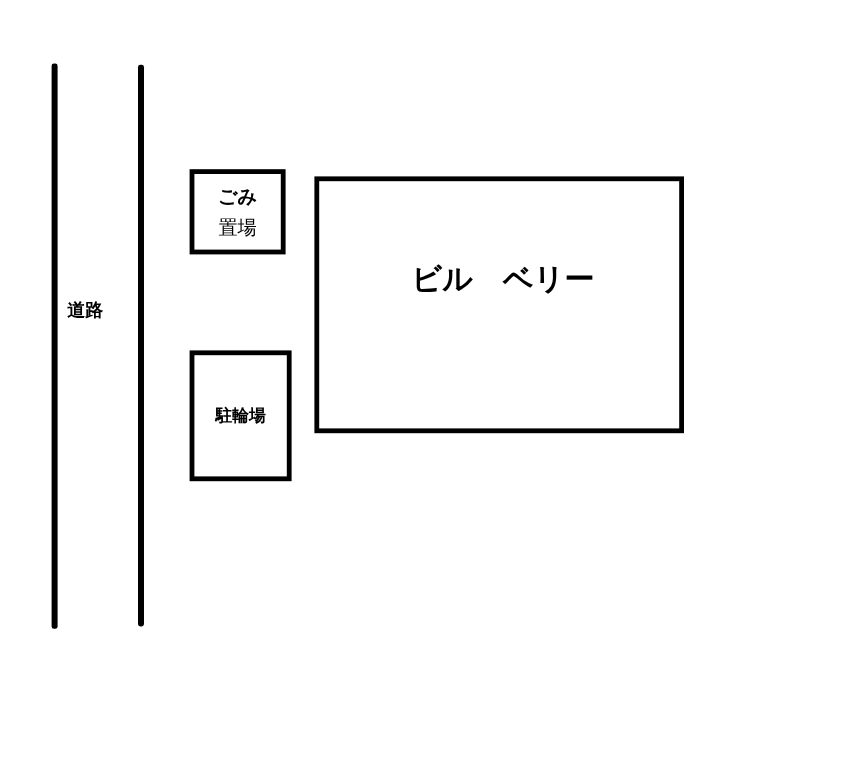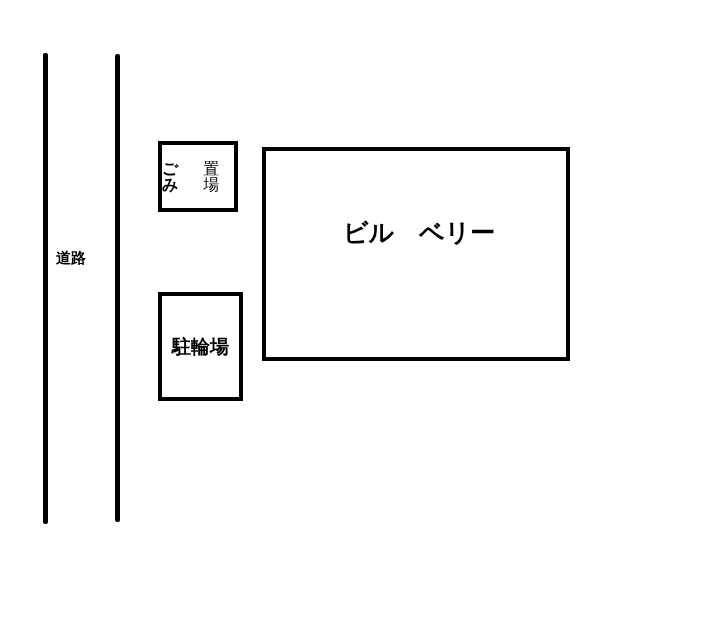--- a/index.html
+++ b/index.html
@@ -1,32 +1,32 @@
 <!DOCTYPE html>
 <html><head>
   <meta charset="utf-8">
   <style>
     html, body { margin: 0; padding: 0; background: #ffffff; }
     body { width: 718px; height: 633px; position: relative; overflow: hidden;
            font-family: "DejaVu Sans", sans-serif; color: #000; }
     .line { position: absolute; background: #000; border-radius: 2px; }
     .box { position: absolute; border: 4px solid #000; box-sizing: border-box; background: #fff; }
     .label { position: absolute; font-weight: bold; font-size: 16px; line-height: 1; white-space: nowrap; }
-    .stack { display: flex; flex-direction: row; align-items: center; justify-content: center; gap: 10px; }
+    .stack { display: flex; flex-direction: column; align-items: center; justify-content: center; gap: 10px; }
   </style>
 </head>
 <body>
 
 <div class="line" style="left:43px; top:53px; width:5px; height:471px;"></div>
 <div class="line" style="left:115px; top:54px; width:5px; height:468px;"></div>
 <div class="label" style="left:56px; top:251px; font-size:15px;">道路</div>
 
 <div class="box stack" style="left:158px; top:141px; width:80px; height:71px;">
   <span class="" style="font-weight:bold; font-size:16px; line-height:1;">ごみ</span>
   <span class="" style="font-weight:normal; font-size:16px; line-height:1;">置場</span>
 </div>
 
 <div class="box stack" style="left:158px; top:292px; width:85px; height:109px;">
-  <span style="font-weight:bold; font-size:19px; line-height:1;">駐輪場</span>
+  <span style="font-weight:bold; font-size:14px; line-height:1;">駐輪場</span>
 </div>
 
 <div class="box" style="left:262px; top:147px; width:308px; height:214px;"></div>
 <div class="label" style="left:343px; top:220px; font-size:25px;">ビル　ベリー</div>
 
 </body></html>

